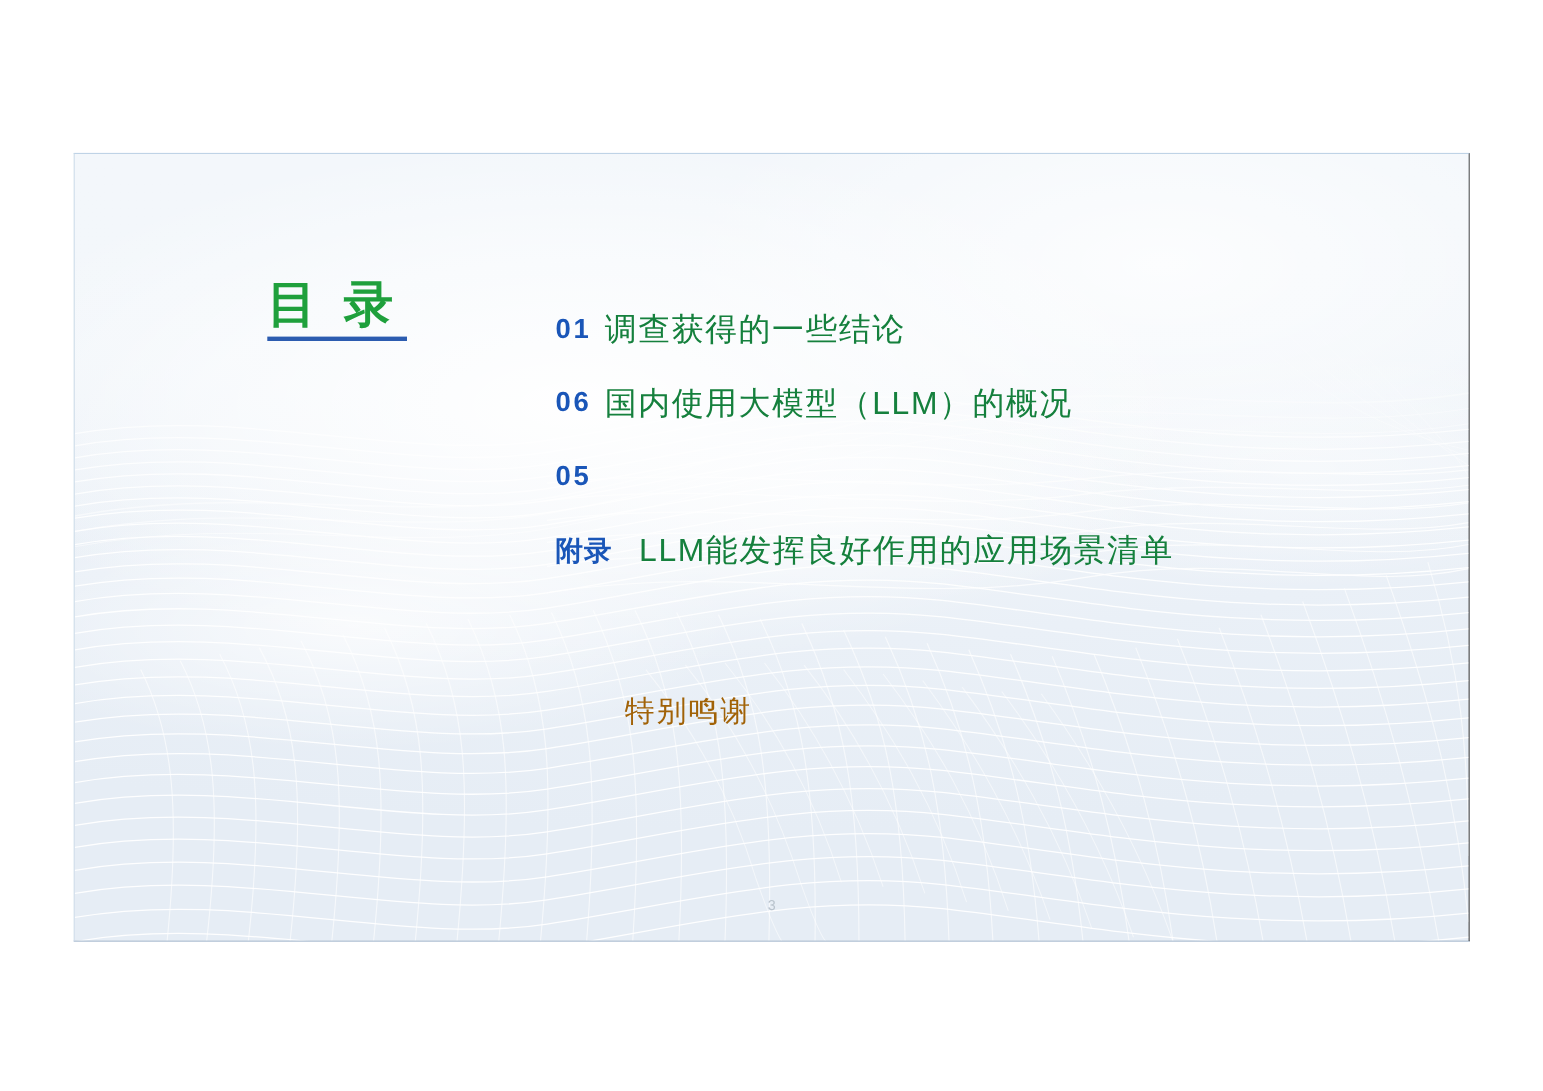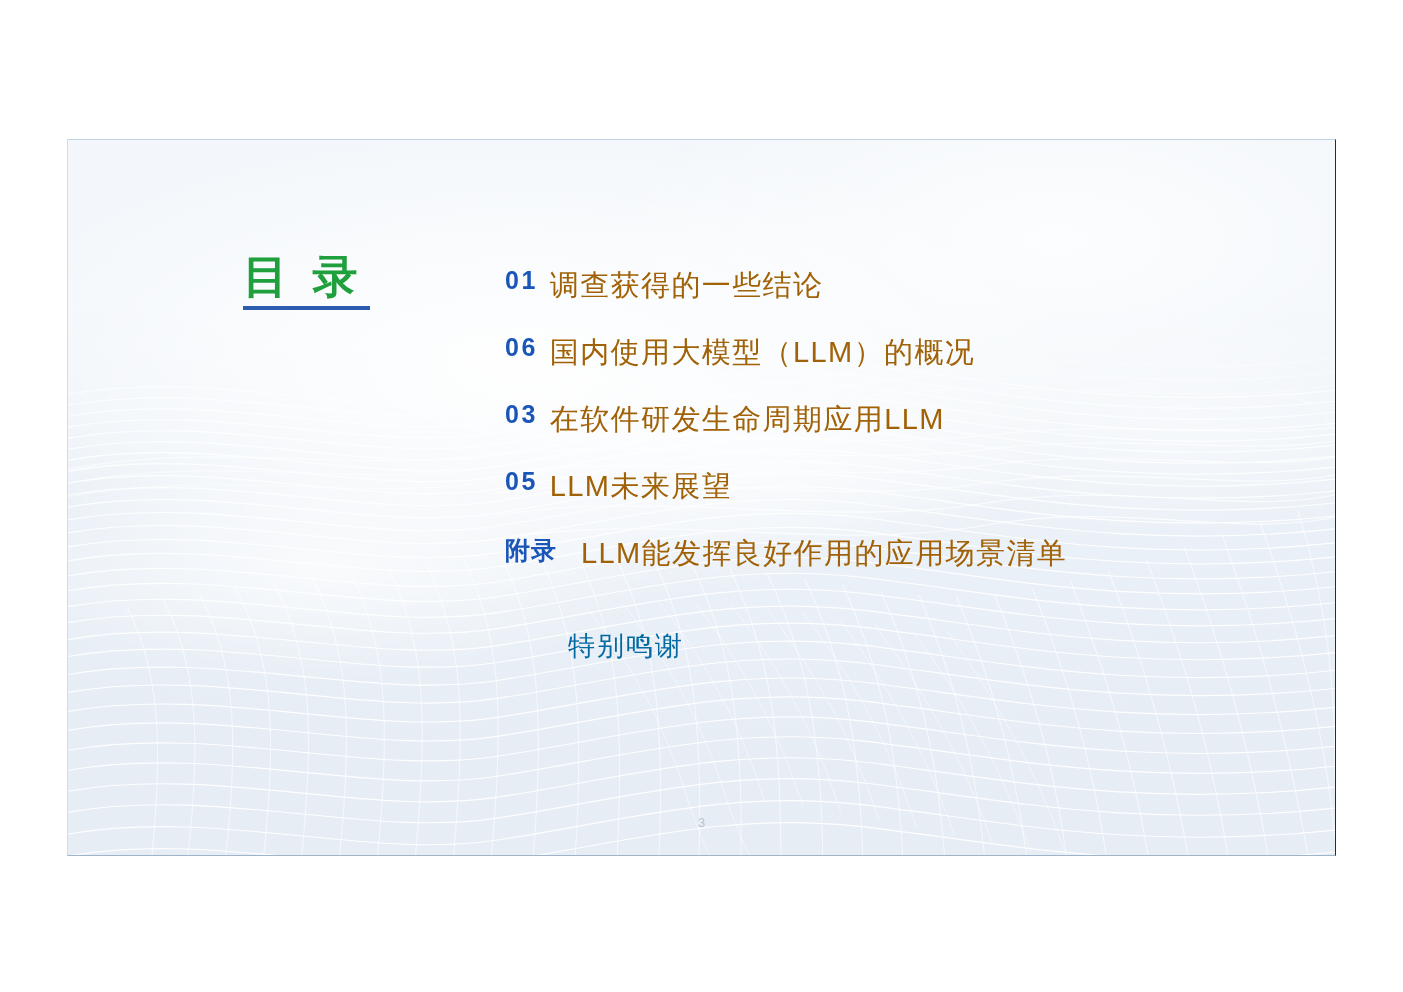--- a/index.html
+++ b/index.html
@@ -96,45 +96,45 @@
   }
 
   
   #toc-list {
     position:absolute;
     left:437px; top:126px;
     width:760px;
   }
   .toc-item {
     display:flex;
-    align-items:flex-start;
+    align-items:center;
     height:67px;
     white-space:nowrap;
   }
   .toc-num {
     font-size:25px;
     font-weight:bold;
     color:#1a56b8;
     letter-spacing:2.5px;
     margin-right:12px;
   }
   .toc-label {
     font-size:29px;
-    color:#a16207;
+    color:#15803d;
     letter-spacing:1.4px;
   }
   
   .toc-item.appendix .toc-num { letter-spacing:1px; margin-right:24px; }
 
   
   #thanks {
     position:absolute;
     left:500px; top:488px;
     font-size:27px;
-    color:#0369a1;
+    color:#a16207;
     letter-spacing:2px;
     white-space:nowrap;
   }
 
   
   #page-number {
     position:absolute;
     left:0; right:0;
     top:675px;
     text-align:center;
@@ -288,28 +288,23 @@
         <div class="toc-item">
           <span class="toc-num">01</span>
           <span class="toc-label">调查获得的一些结论</span>
         </div>
 
         <div class="toc-item">
           <span class="toc-num">06</span>
           <span class="toc-label">国内使用大模型（LLM）的概况</span>
         </div>
 
-        <div class="toc-item">
-          <span class="toc-num">03</span>
-          <span class="toc-label">在软件研发生命周期应用LLM</span>
-        </div>
 
         <div class="toc-item">
           <span class="toc-num">05</span>
-          <span class="toc-label">LLM未来展望</span>
         </div>
 
         <div class="toc-item appendix">
           <span class="toc-num">附录</span>
           <span class="toc-label">LLM能发挥良好作用的应用场景清单</span>
         </div>
 
       </div>
 
       <div id="thanks">特别鸣谢</div>

